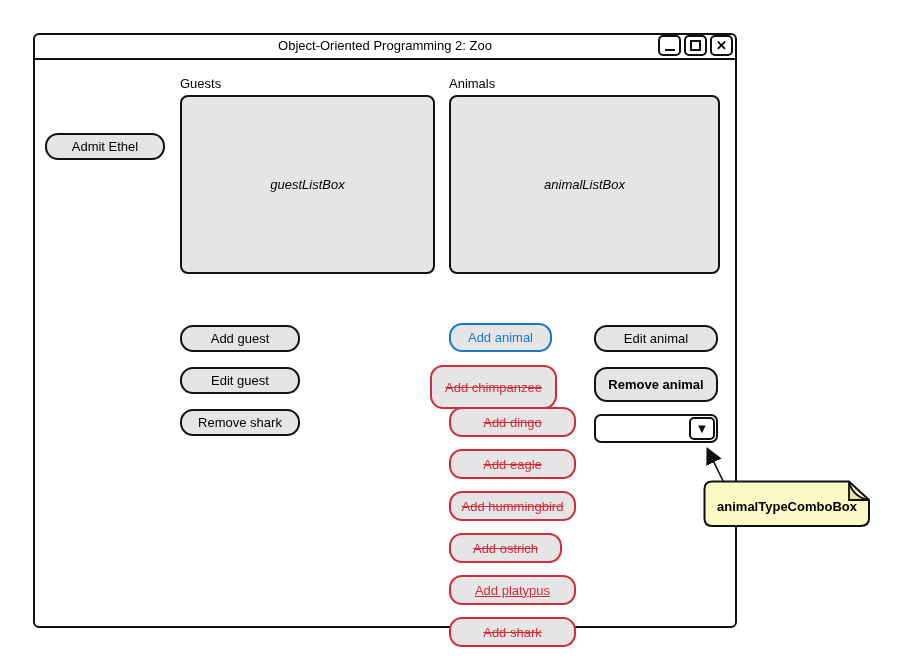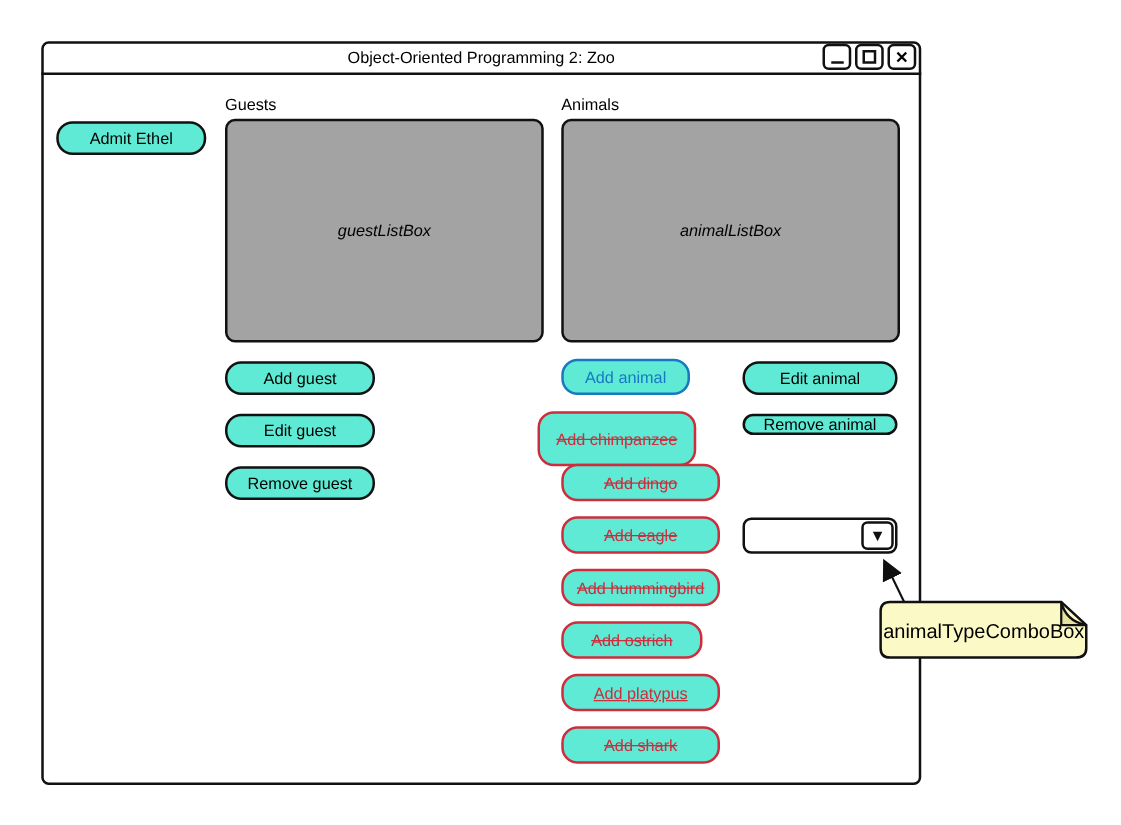--- a/index.html
+++ b/index.html
@@ -34,28 +34,28 @@
   .win-btn{
     width:23px;height:21px;border:2px solid var(--ink);border-radius:5px;
     background:#fff;display:flex;align-items:center;justify-content:center;
     padding:0;cursor:default;
   }
   .min-glyph{width:10px;height:0;border-bottom:2px solid var(--ink);margin-top:9px;}
   .max-glyph{width:11px;height:11px;border:2px solid var(--ink);}
   .close-glyph{font-size:13px;font-weight:bold;line-height:1;}
   .section-label{position:absolute;font-size:13px;}
   .listbox{
-    position:absolute;border:2px solid var(--ink);border-radius:8px;background:#a3a3a3;
+    position:absolute;border:2px solid var(--ink);border-radius:8px;background:#e5e5e5;
     display:flex;align-items:center;justify-content:center;
     font-style:italic;font-size:13px;
   }
   .btn{
-    position:absolute;border:2px solid var(--ink);border-radius:13px;background:#5eead4;
+    position:absolute;border:2px solid var(--ink);border-radius:13px;background:#e5e5e5;
     display:flex;align-items:center;justify-content:center;
-    font-size:13px;padding:0;cursor:default;font-family:inherit;color:#000;
+    font-size:13px;padding:0;cursor:default;font-family:inherit;color:#000;margin-top:36px;
   }
   .btn.blue{border-color:var(--enabled-blue);color:var(--enabled-blue);}
   .btn.red{border-color:var(--disabled-red);color:var(--disabled-red);text-decoration:line-through;}
   .combobox{
     position:absolute;left:594px;top:414px;width:124px;height:29px;
     border:2px solid var(--ink);border-radius:7px;background:#fff;
   }
   .combo-value{
     position:absolute;left:6px;top:0;height:100%;display:flex;align-items:center;font-size:13px;
   }
@@ -63,21 +63,21 @@
     position:absolute;right:1px;top:1px;width:26px;height:23px;
     border:2px solid var(--ink);border-radius:5px;background:#fff;
     display:flex;align-items:center;justify-content:center;padding:0;cursor:default;
   }
   .drop-glyph{font-size:13px;line-height:1;color:var(--ink);}
   .note-wrap{position:absolute;left:703px;top:480px;width:168px;height:48px;}
   .note-body{fill:var(--note-fill);stroke:var(--ink);stroke-width:2;}
   .note-fold{fill:#e6e2a0;stroke:var(--ink);stroke-width:1.8;}
   .note-label{
     position:absolute;left:0;top:2px;width:100%;height:100%;
-    display:flex;align-items:center;justify-content:center;font-size:16px;
+    display:flex;align-items:center;justify-content:center;font-size:13px;font-weight:bold;
   }
   .arrow-overlay{position:absolute;left:690px;top:438px;width:70px;height:55px;pointer-events:none;}
 </style>
 </head>
 <body>
 
 <div class="window"></div>
 
 <div class="titlebar">
   <div class="title">Object-Oriented Programming 2: Zoo</div>
@@ -94,37 +94,37 @@
   </div>
 </div>
 
 <button class="btn" style="left:45px;top:97px;width:120px;height:27px;">Admit Ethel</button>
 
 <div class="section-label" style="left:180px;top:76px;">Guests</div>
 <div class="listbox" style="left:180px;top:95px;width:255px;height:179px;">guestListBox</div>
 
 <button class="btn" style="left:180px;top:289px;width:120px;height:27px;">Add guest</button>
 <button class="btn" style="left:180px;top:331px;width:120px;height:27px;">Edit guest</button>
-<button class="btn" style="left:180px;top:373px;width:120px;height:27px;">Remove guest</button>
+<button class="btn" style="left:180px;top:373px;width:120px;height:27px;">Remove shark</button>
 
 <div class="section-label" style="left:449px;top:76px;">Animals</div>
 <div class="listbox" style="left:449px;top:95px;width:271px;height:179px;">animalListBox</div>
 
 <button class="btn blue" style="left:449px;top:287px;width:103px;height:29px;">Add animal</button>
 
 <button class="btn red" style="left:430px;top:329px;width:127px;height:44px;">Add chimpanzee</button>
 <button class="btn red" style="left:449px;top:371px;width:127px;height:30px;">Add dingo</button>
 <button class="btn red" style="left:449px;top:413px;width:127px;height:30px;">Add eagle</button>
 <button class="btn red" style="left:449px;top:455px;width:127px;height:30px;">Add hummingbird</button>
 <button class="btn red" style="left:449px;top:497px;width:113px;height:30px;">Add ostrich</button>
 <button class="btn red" style="left:449px;top:539px;width:127px;height:30px;text-decoration:underline;">Add platypus</button>
 <button class="btn red" style="left:449px;top:581px;width:127px;height:30px;">Add shark</button>
 
 <button class="btn" style="left:594px;top:289px;width:124px;height:27px;">Edit animal</button>
-<button class="btn" style="left:594px;top:331px;width:124px;height:17px;">Remove animal</button>
+<button class="btn" style="left:594px;top:331px;width:124px;height:35px;font-weight:bold;">Remove animal</button>
 
 <div class="combobox">
   <span class="combo-value"></span>
   <button class="combo-drop">
     <span class="drop-glyph">▼</span>
   </button>
 </div>
 
 <svg class="arrow-overlay" viewBox="0 0 70 55">
   <defs>

